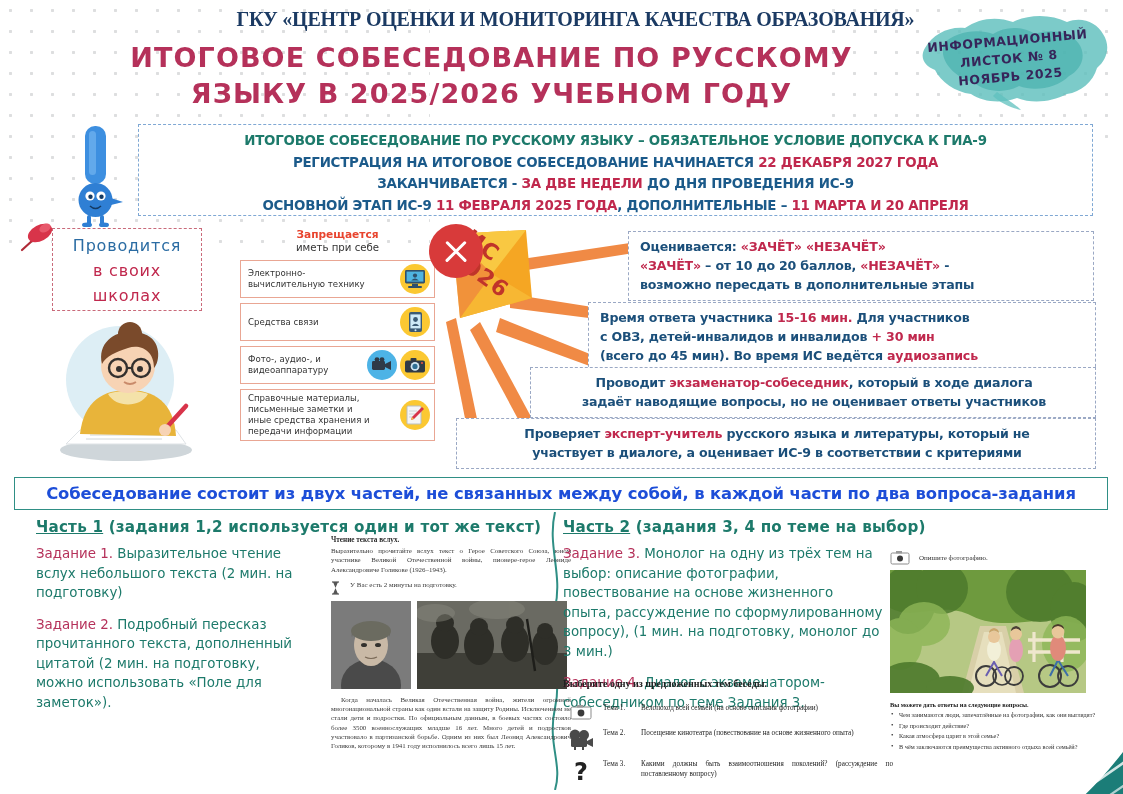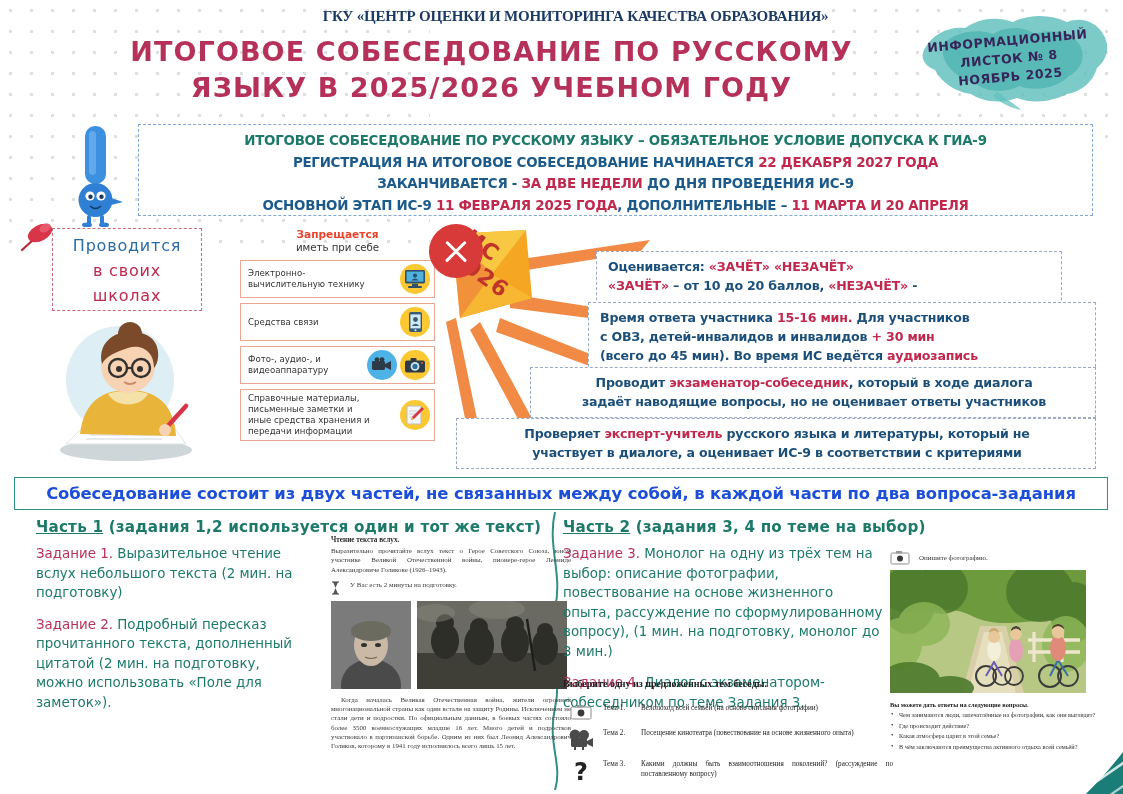--- a/index.html
+++ b/index.html
@@ -58,21 +58,21 @@
   .header {
     position: absolute;
     left: 0; top: 8px;
     width: 1123px;
     z-index: 5;
     text-align: center;
   }
   .org-title {
     font-family: "Liberation Serif", serif;
     font-weight: bold;
-    font-size: 15px;
+    font-size: 20px;
     color: #1b3a63;
     letter-spacing: -0.2px;
     white-space: nowrap;
     padding-left: 28px;
   }
   .main-title {
     margin-top: 9px;
     font-family: "DejaVu Sans", sans-serif;
     font-weight: bold;
     font-size: 27px;
@@ -272,21 +272,21 @@
     font-family: "DejaVu Sans", sans-serif;
     font-weight: bold;
     font-size: 12.6px;
     line-height: 19px;
     color: #1b4f7a;
     letter-spacing: -0.2px;
   }
   .ibox p em { font-style: normal; color: #c0284d; }
   .ibox.ctr p { text-align: center; }
 
-  #box-score { left: 596px; top: 231px; width: 466px; margin-top: 20px; }
+  #box-score { left: 628px; top: 231px; width: 466px; }
   #box-time  { left: 588px; top: 302px; width: 508px; }
   #box-exam  { left: 530px; top: 367px; width: 566px; }
   #box-check { left: 456px; top: 418px; width: 640px; }
 
   
   .band {
     position: absolute;
     left: 14px; top: 477px;
     width: 1094px; height: 33px;
     border: 1px solid #2f8f85;

